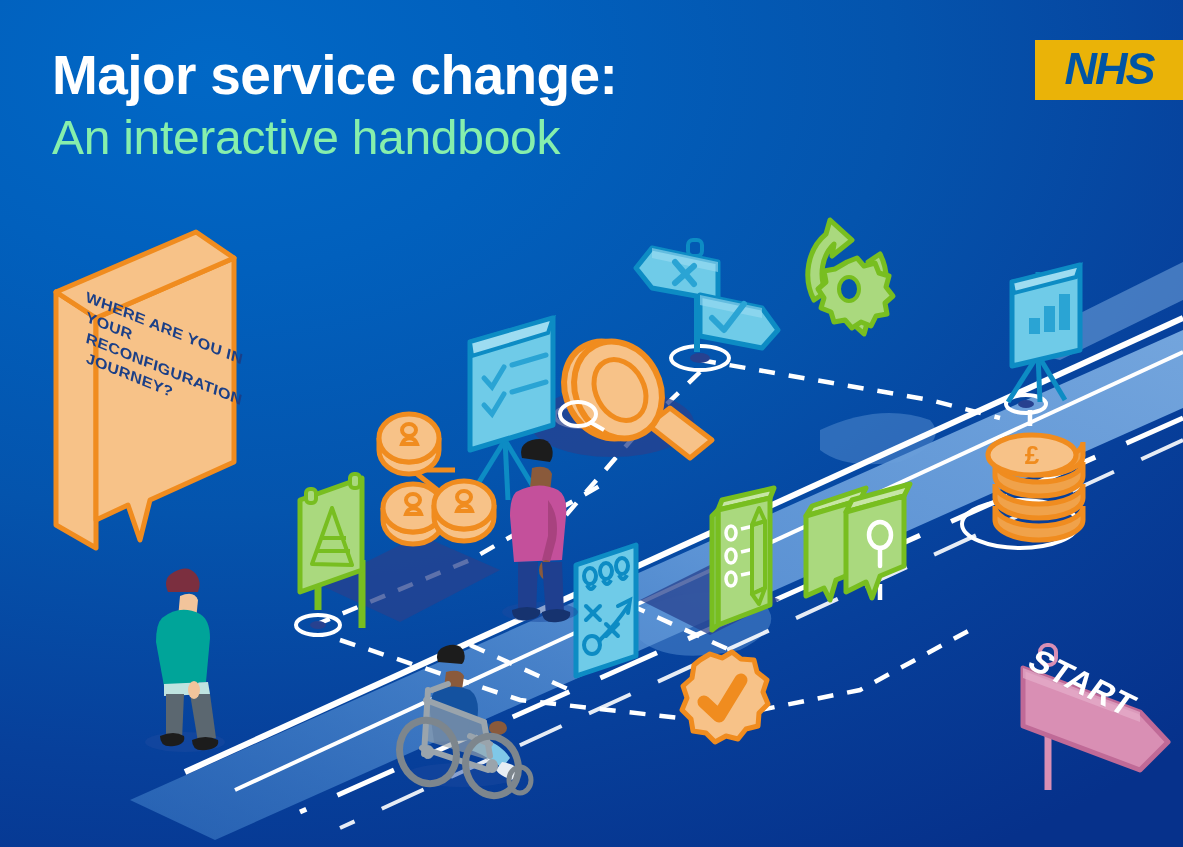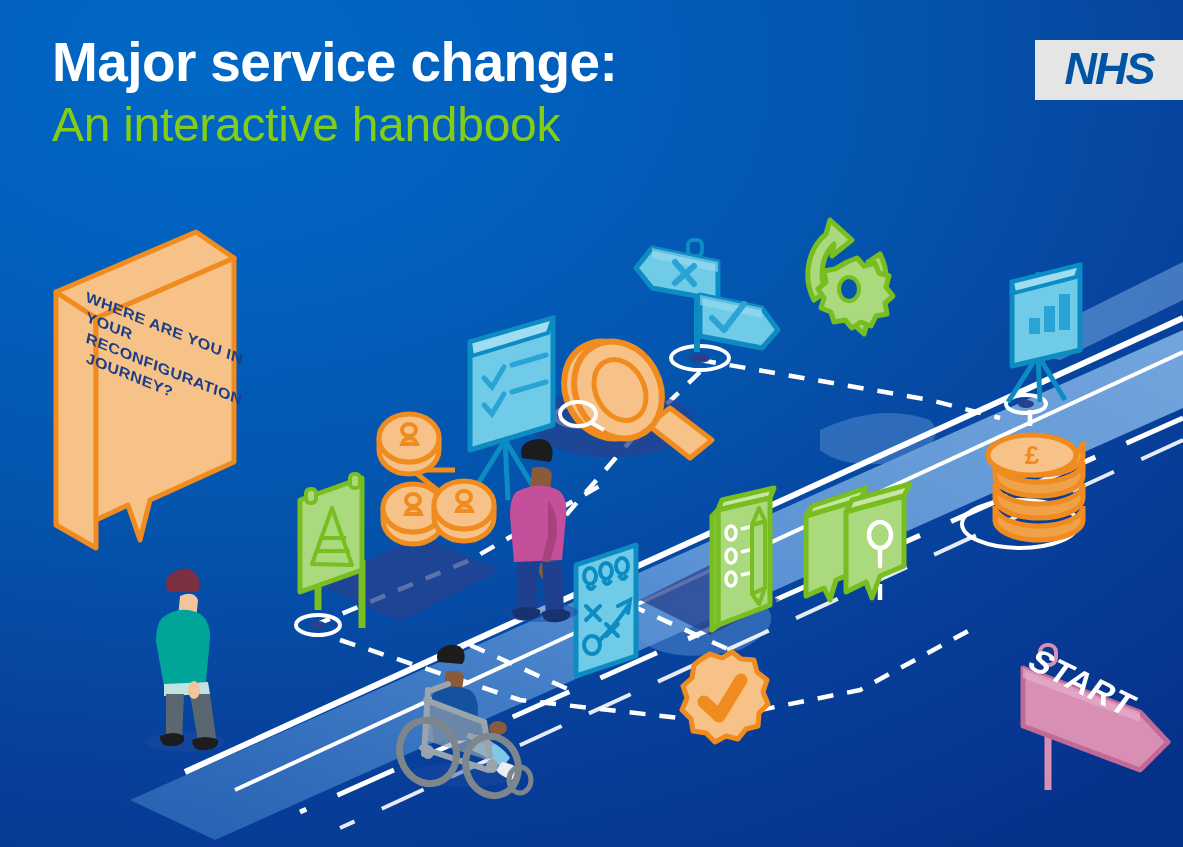--- a/index.html
+++ b/index.html
@@ -11,37 +11,37 @@
     overflow:hidden;
     font-family:"Liberation Sans", sans-serif;
     background:#0053b0;
   }
   .bg-grad{
     position:absolute;inset:0;
     background:
       radial-gradient(120% 110% at 18% 8%, #0168c6 0%, #0160bd 22%, #0454ad 48%, #07409b 74%, #06318b 100%);
   }
   
-  .title-block{position:absolute;left:52px;top:34px;z-index:40;}
+  .title-block{position:absolute;left:52px;top:47px;z-index:40;}
   .title-main{
     font-size:55px;font-weight:700;color:#ffffff;
     letter-spacing:-0.6px;line-height:1.03;margin:0;white-space:nowrap;
   }
   .title-sub{
-    font-size:48px;font-weight:300;color:#84cc16;
+    font-size:48px;font-weight:300;color:#86efac;
     letter-spacing:-0.3px;line-height:1.18;margin:6px 0 16px 0;white-space:nowrap;
   }
   .title-date{
     font-size:23px;font-weight:700;color:#78be20;
     letter-spacing:0.6px;margin:36px 0 0 0;
   }
   
   .nhs-logo{
     position:absolute;right:0px;top:40px;z-index:40;
-    width:148px;height:60px;background:#e5e5e5;
+    width:148px;height:60px;background:#eab308;
     display:flex;align-items:center;justify-content:center;
   }
   .nhs-logo span{
     color:#0054a4;font-size:45px;font-weight:700;font-style:italic;
     letter-spacing:-2px;line-height:1;transform:translateY(-2px);
   }
   
   .bubble-wrap{position:absolute;left:44px;top:250px;width:270px;height:310px;z-index:30;}
   .bubble-text{
     position:absolute;left:42px;top:74px;width:185px;

